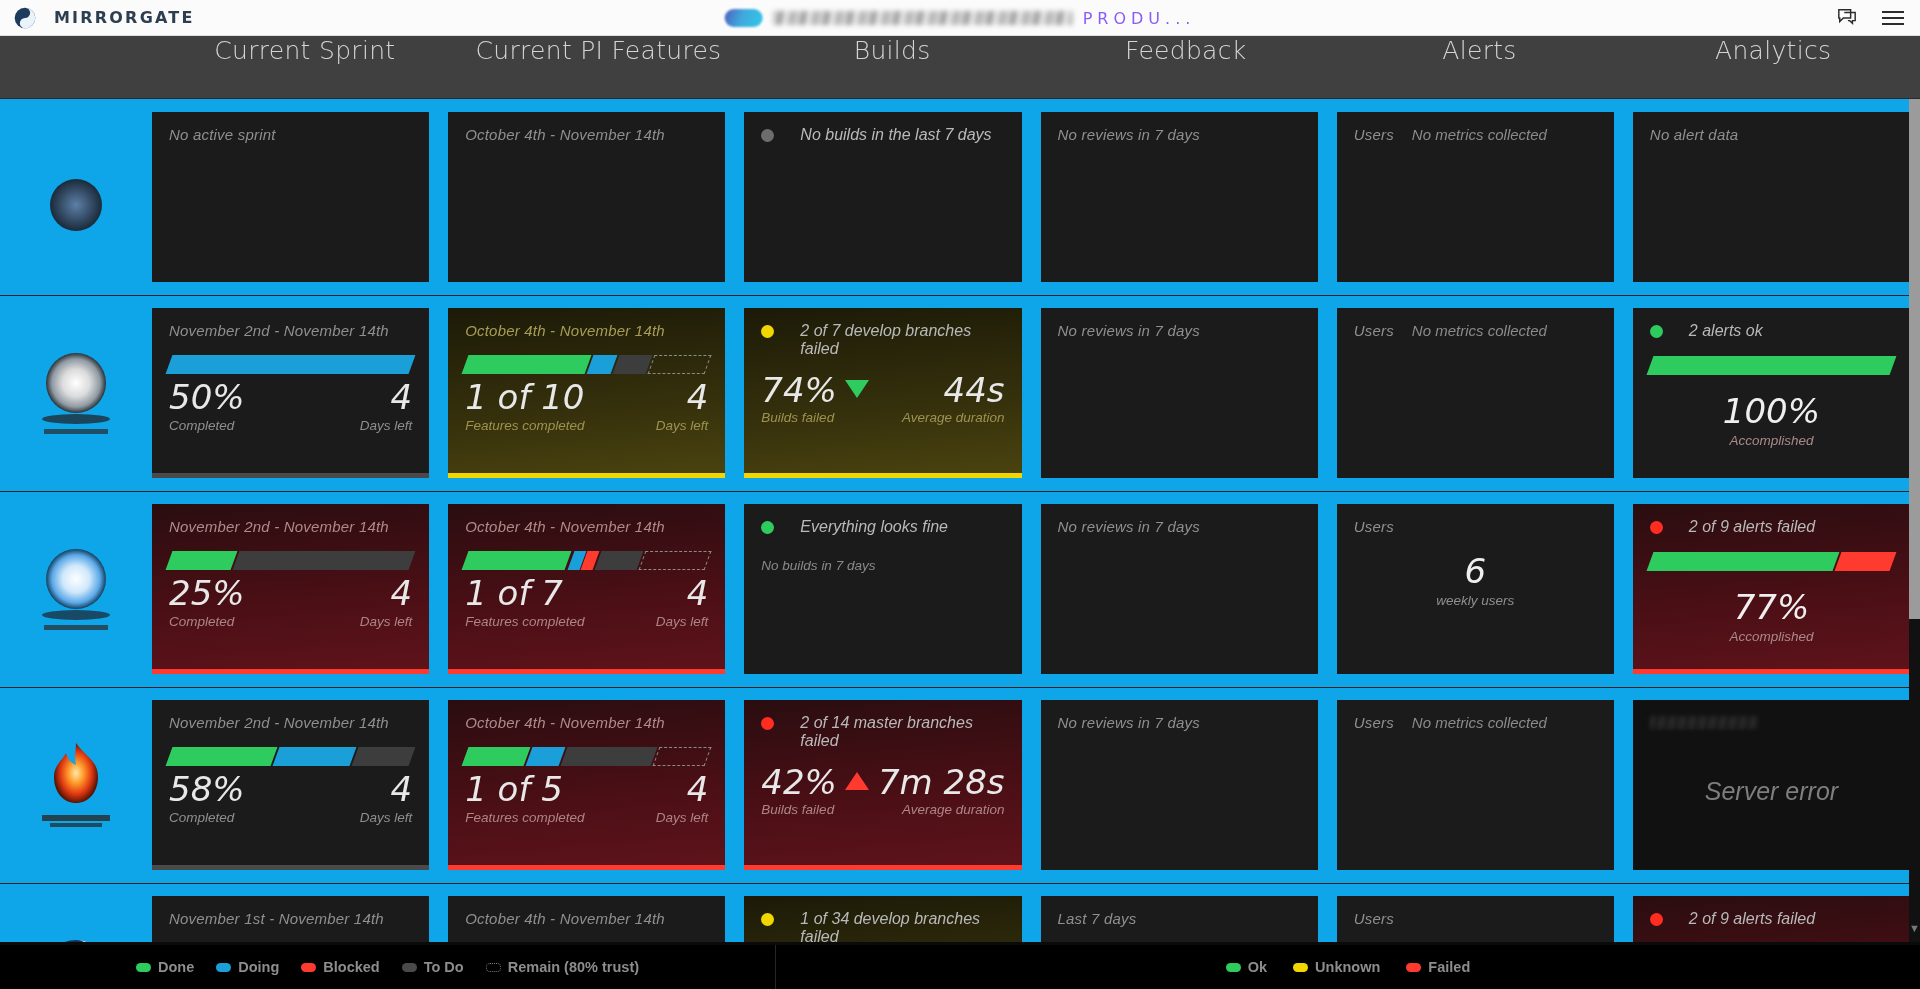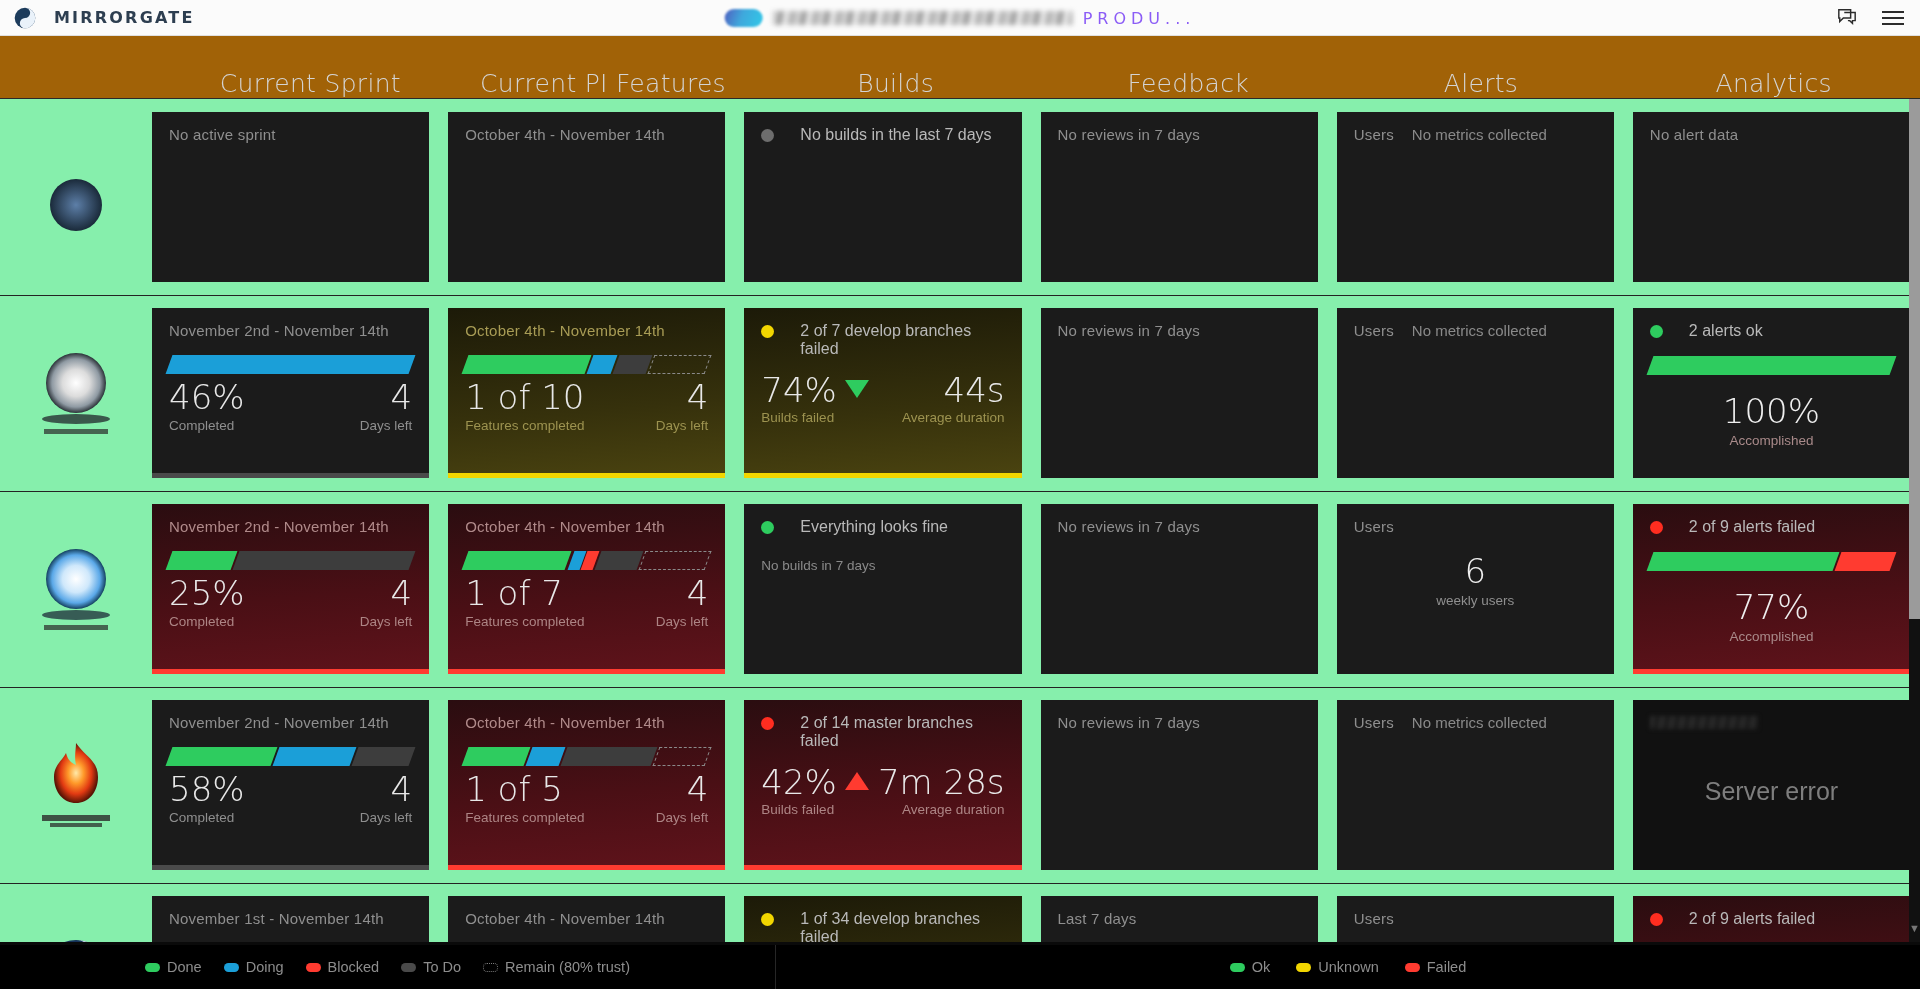--- a/index.html
+++ b/index.html
@@ -47,34 +47,34 @@
   .topbar-right {
     position: absolute; right: 16px; top: 0; height: 36px;
     display: flex; align-items: center; gap: 24px;
   }
   .tb-icon { color: #2c2c2c; line-height: 1; cursor: pointer; }
   .hamburger { display: flex; flex-direction: column; gap: 4px; width: 22px; cursor: pointer;}
   .hamburger i { display: block; height: 2px; background: #2c2c2c; width: 100%; }
 
   
   .colheader {
-    height: 62px; display: flex; align-items: flex-end;
-    background: #a16207; padding-left: 12px;
+    height: 62px; display: flex; align-items: flex-start;
+    background: #404040; padding-left: 6px;
   }
   .colheader .spacer { width: 152px; flex: none; }
   .colheader .ch {
     flex: 1 1 0; text-align: center;
     font-size: 25px; color: #d4d4d4; font-weight: 300;
     font-family: "DejaVu Sans", sans-serif;
     letter-spacing: .3px; cursor: pointer;
   }
   .divider { height: 1px; background: #2a2a2a; width: 100%; }
 
   
-  .board { position: relative; height: 843px; overflow: hidden; background: #86efac; }
+  .board { position: relative; height: 843px; overflow: hidden; background: #0ea5e9; font-style: italic; }
   .row { display: flex; align-items: stretch; height: 196px; position: relative; }
   .row + .row::before {
     content: ""; position: absolute; top: 0; left: 0; right: 0; height: 1px; background: #232323;
   }
   .logo-cell {
     width: 152px; flex: none;
     display: flex; align-items: center; justify-content: center;
   }
   .team-logo { width: 104px; height: 104px; position: relative; }
   .cards { flex: 1 1 auto; display: flex; gap: 19px; align-items: center; padding: 0 10px 0 0; }
@@ -154,21 +154,21 @@
   
   .footer {
     position: absolute; bottom: 0; left: 0; right: 0; height: 44px;
     background: #000; display: flex; align-items: center;
   }
   .footer .left-legend {
     width: 776px; display: flex; align-items: center; justify-content: center; gap: 22px;
     border-right: 1px solid #262626; height: 100%;
   }
   .footer .right-legend { flex: 1; display: flex; align-items: center; justify-content: center; gap: 26px; }
-  .lg { display: flex; align-items: center; gap: 7px; font-size: 14.5px; color: #8d8d8d; font-weight: 400; }
+  .lg { display: flex; align-items: center; gap: 7px; font-size: 14.5px; color: #8d8d8d; font-weight: 700; }
   .pill { width: 15px; height: 9px; border-radius: 5px; }
   .pill.green { background: #2ecc5f; } .pill.blue { background: #1b9fd8; }
   .pill.red { background: #ff3b30; } .pill.grey { background: #4a4a4a; }
   .pill.yellow { background: #f2d600; }
   .pill.dotted { background: transparent; border: 1.5px dotted #7a7a7a; border-radius: 4px; }
 
   
   .scrollbar { position: absolute; top: 0; right: 0; width: 11px; bottom: 0; background: #111; }
   .scrollbar .thumb { position: absolute; top: 0; left: 0; width: 11px; height: 520px; background: #9b9b9b; }
   .scroll-arrow { position: absolute; bottom: 8px; right: 0; width: 11px; text-align: center; color: #777; font-size: 11px;}
@@ -284,21 +284,21 @@
           </svg></div>
       </div>
       <div class="cards">
         <div class="card ok">
           <div class="card-sub">November 2nd - November 14th</div>
           <div class="pbar">
             <div class="seg doing" style="width: 100%;"></div>
           </div>
           <div class="bignum-row">
             <div class="tl">
-              <div class="bigval">46%</div>
+              <div class="bigval">50%</div>
               <div class="biglabel">Completed</div>
             </div>
             <div class="tr">
               <div class="bigval">4</div>
               <div class="biglabel">Days left</div>
             </div>
           </div>
           <div class="botbar"></div>
         </div>
         <div class="card warn">

